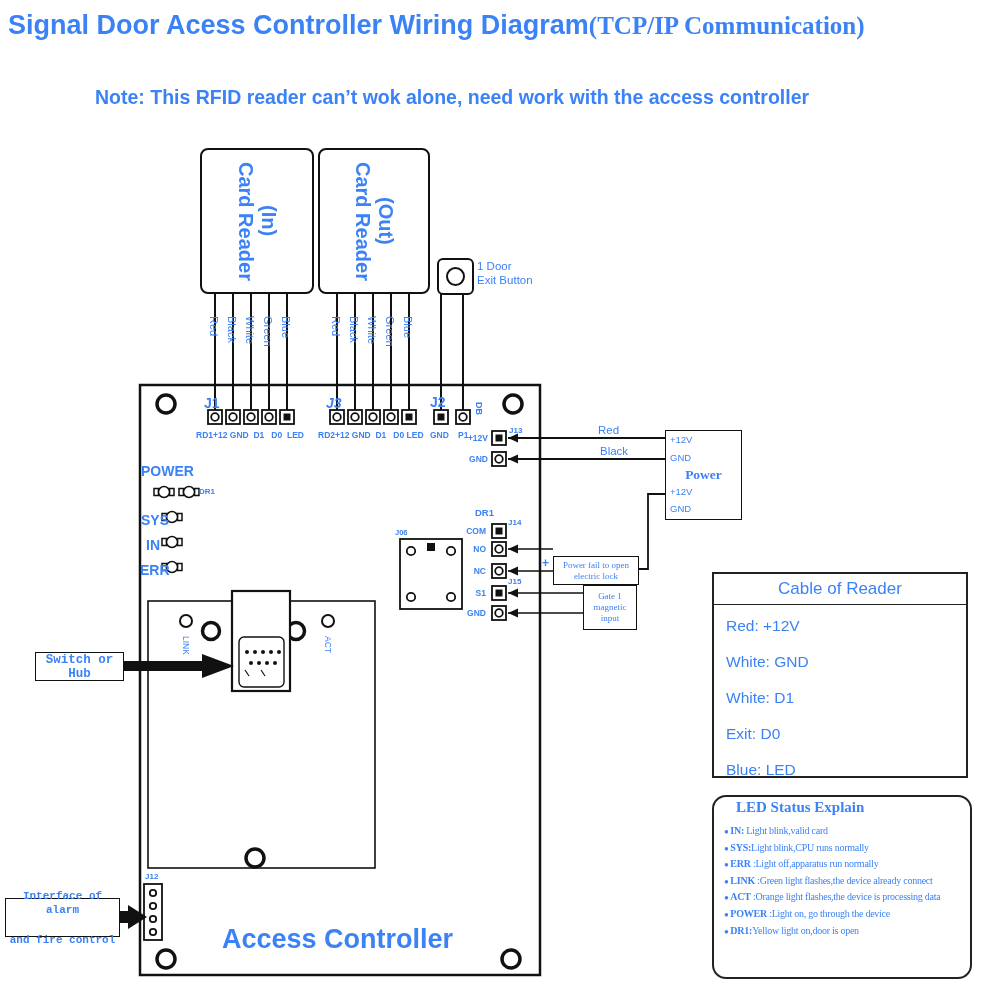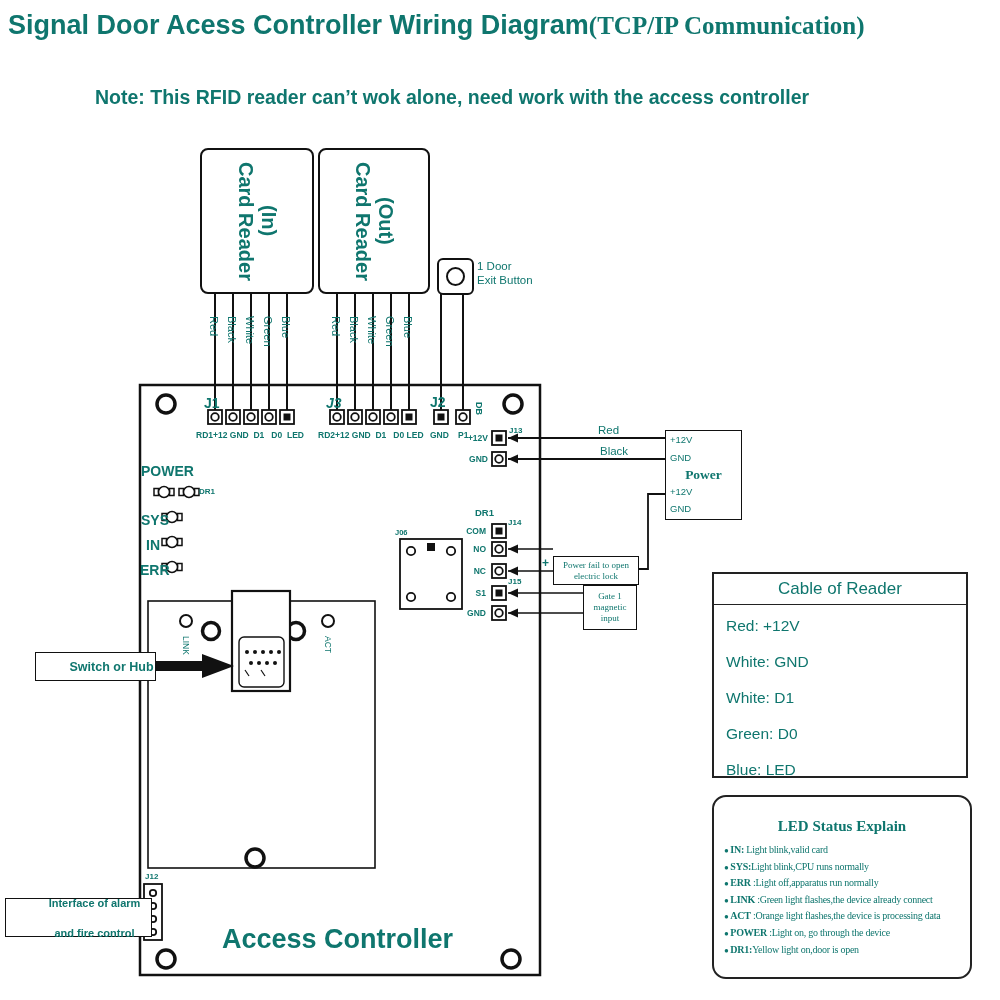--- a/index.html
+++ b/index.html
@@ -1,17 +1,17 @@
 <!DOCTYPE html>
 <html><head>
 <meta charset="utf-8">
 <style>
   html,body{margin:0;padding:0;background:#fff;}
   .page{position:relative;width:1000px;height:1000px;background:#fff;overflow:hidden;
-        font-family:"Liberation Sans",sans-serif;color:#0f766e;}
+        font-family:"Liberation Sans",sans-serif;color:#3b82f6;}
   .abs{position:absolute;}
   svg{position:absolute;left:0;top:0;}
   .title{left:8px;top:10px;font-size:27px;font-weight:bold;white-space:nowrap;}
   .title .paren{font-family:"Liberation Serif",serif;font-size:25px;}
   .note{left:95px;top:86px;font-size:19.5px;font-weight:bold;white-space:nowrap;}
   .reader-box{border:2.5px solid #111;border-radius:8px;background:#fff;
               display:flex;align-items:center;justify-content:center;}
   .vtext{writing-mode:vertical-lr;font-size:20px;font-weight:bold;text-align:center;line-height:1.15;}
   .vtext span{display:block;}
   .wlabel{writing-mode:vertical-rl;font-size:11px;line-height:1;height:44px;}
@@ -25,30 +25,30 @@
   .vsilk{writing-mode:vertical-rl;font-size:9px;font-weight:bold;line-height:1;}
   .vled{writing-mode:vertical-rl;font-size:8.5px;line-height:1;}
   .wirename{font-size:11.5px;}
   .powerbox{width:75px;height:88px;border:1.8px solid #111;background:#fff;}
   .powerbox .pv{position:absolute;left:4px;font-size:9.5px;}
   .powerbox .pt{position:absolute;left:0;width:75px;text-align:center;top:36px;
                 font-family:"Liberation Serif",serif;font-weight:bold;font-size:13.5px;}
   .smallbox{border:1.2px solid #111;background:#fff;font-family:"Liberation Serif",serif;
             font-size:9px;text-align:center;line-height:11px;display:flex;flex-direction:column;
             align-items:center;justify-content:center;}
-  .calloutbox{border:1.6px solid #111;background:#fff;font-family:Liberation Sans, sans-serif;
+  .calloutbox{border:1.6px solid #111;background:#fff;font-family:Liberation Mono, monospace;
               font-weight:bold;text-align:center;display:flex;flex-direction:column;
-              align-items:center;justify-content:center;padding-left:32px;}
+              align-items:center;justify-content:center;}
   .ac-title{font-size:27px;font-weight:bold;text-align:center;}
   .cable-panel{left:712px;top:572px;width:252px;height:202px;border:2px solid #222;background:#fff;}
   .cable-title{height:30px;line-height:30px;text-align:center;font-size:17px;border-bottom:1.5px solid #222;}
   .cable-rows{padding:12px 0 0 12px;}
   .cable-row{font-size:15.5px;margin-bottom:18px;}
   .led-panel{left:712px;top:795px;width:256px;height:180px;border:2px solid #222;border-radius:14px;background:#fff;}
-  .led-title{text-align:center;font-family:"Liberation Serif",serif;font-weight:bold;font-size:15px;margin-top:21px;}
+  .led-title{text-align:left;font-family:"Liberation Serif",serif;font-weight:bold;font-size:15px;margin-top:2px;padding-left:22px;}
   .led-items{margin:7px 0 0 10px;}
   .led-item{font-family:"Liberation Serif",serif;font-size:10px;letter-spacing:-0.25px;
             line-height:15.6px;white-space:nowrap;}
   .led-item::before{content:"● ";font-size:8px;}
   .led-label{font-weight:bold;}
 </style>
 </head>
 <body>
 
 <div class="page">
@@ -336,21 +336,21 @@
   </div>
 
   <div class="abs ac-title" style="left:210px;top:924px;width:255px;">Access Controller</div>
 
   <div class="abs cable-panel">
     <div class="cable-title">Cable of Reader</div>
     <div class="cable-rows">
       <div class="cable-row">Red: +12V</div>
       <div class="cable-row">White: GND</div>
       <div class="cable-row">White: D1</div>
-      <div class="cable-row">Green: D0</div>
+      <div class="cable-row">Exit: D0</div>
       <div class="cable-row">Blue: LED</div>
     </div>
   </div>
 
   <div class="abs led-panel">
     <div class="led-title">LED Status Explain</div>
     <div class="led-items">
       <div class="led-item"><span class="led-label">IN:</span><span> Light blink,valid card</span></div>
       <div class="led-item"><span class="led-label">SYS:</span><span>Light blink,CPU runs normally</span></div>
       <div class="led-item"><span class="led-label">ERR</span><span> :Light off,apparatus run normally</span></div>

